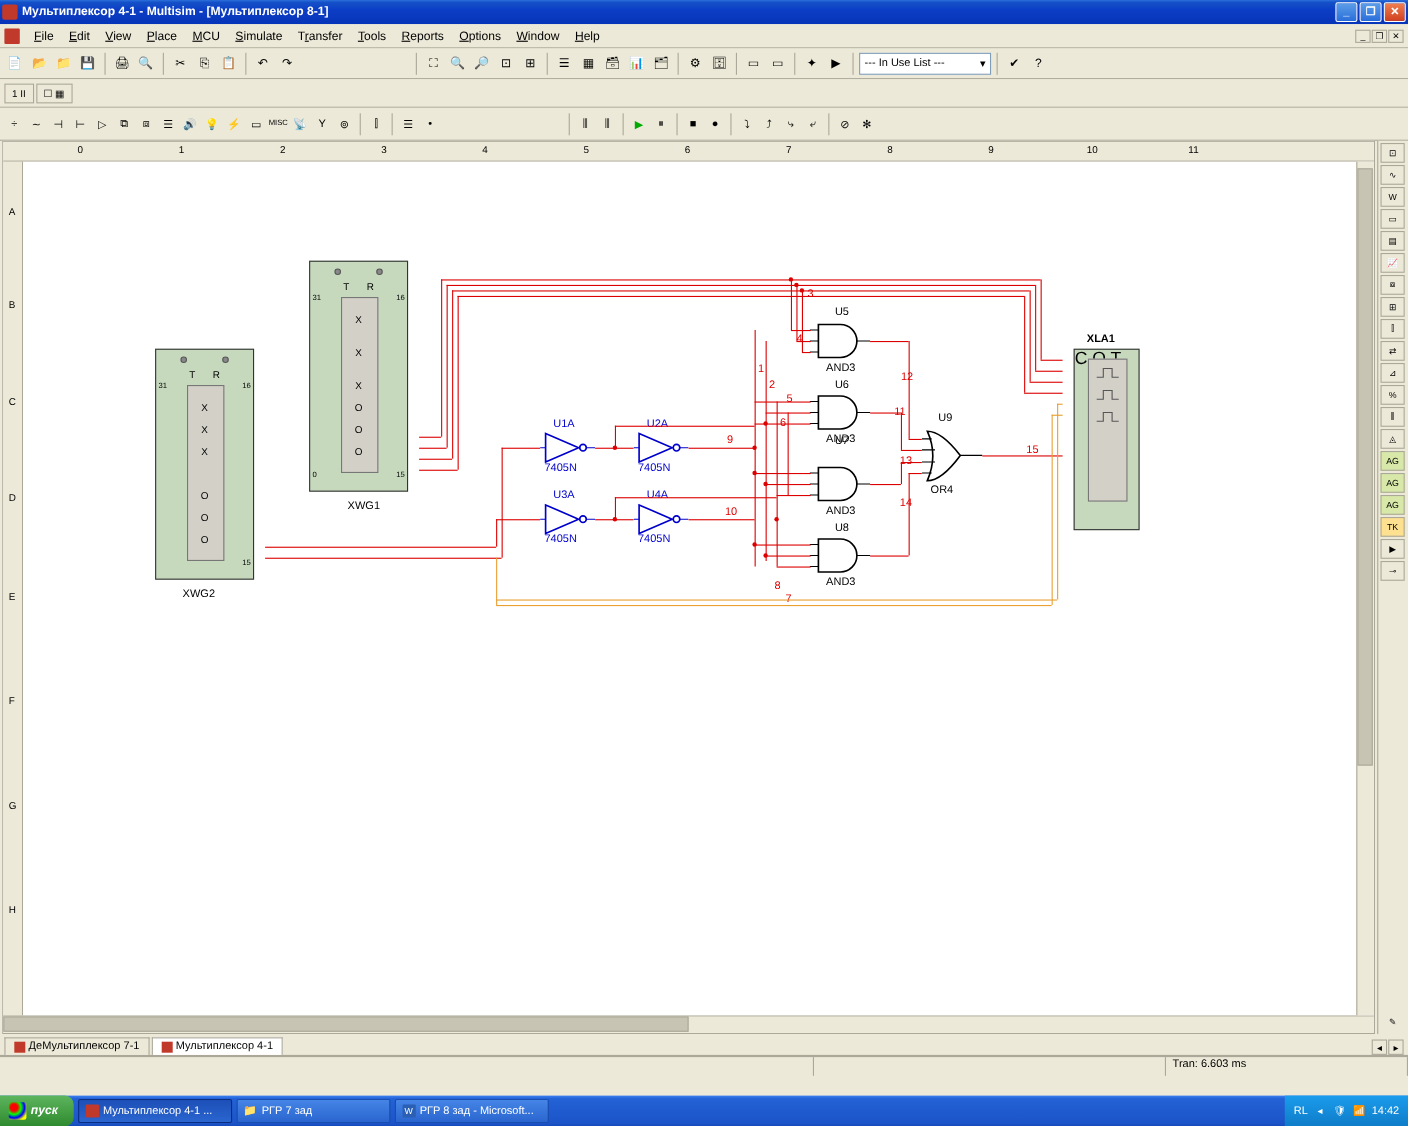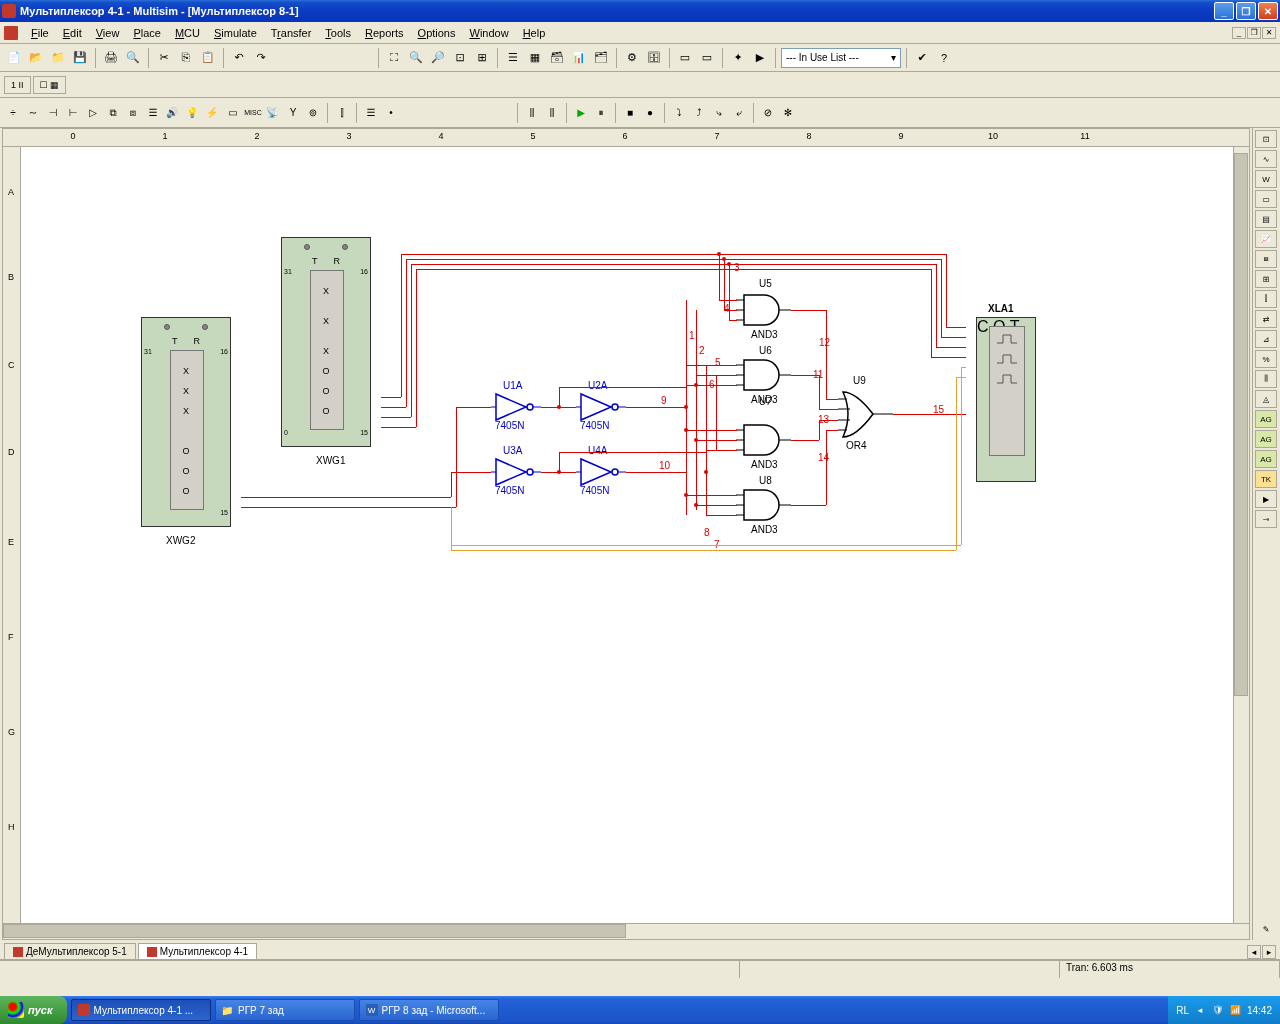--- a/index.html
+++ b/index.html
@@ -650,21 +650,21 @@
     <div class="palbtn">▶</div>
     <div class="palbtn">⊸</div>
     <div style="flex:1"></div>
     <div class="palbtn" style="border:none">✎</div>
   </div>
 </div>
 
 <div class="doctabs">
   <div class="doctab">
       <span class="doctab-icon"></span>
-      <span>ДеМультиплексор 5-1</span>
+      <span>ДеМультиплексор 7-1</span>
     </div>
   <div class="doctab active">
       <span class="doctab-icon"></span>
       <span>Мультиплексор 4-1</span>
     </div>
   <div class="navbtns">
     <div class="nb">◂</div>
     <div class="nb">▸</div>
   </div>
 </div>

